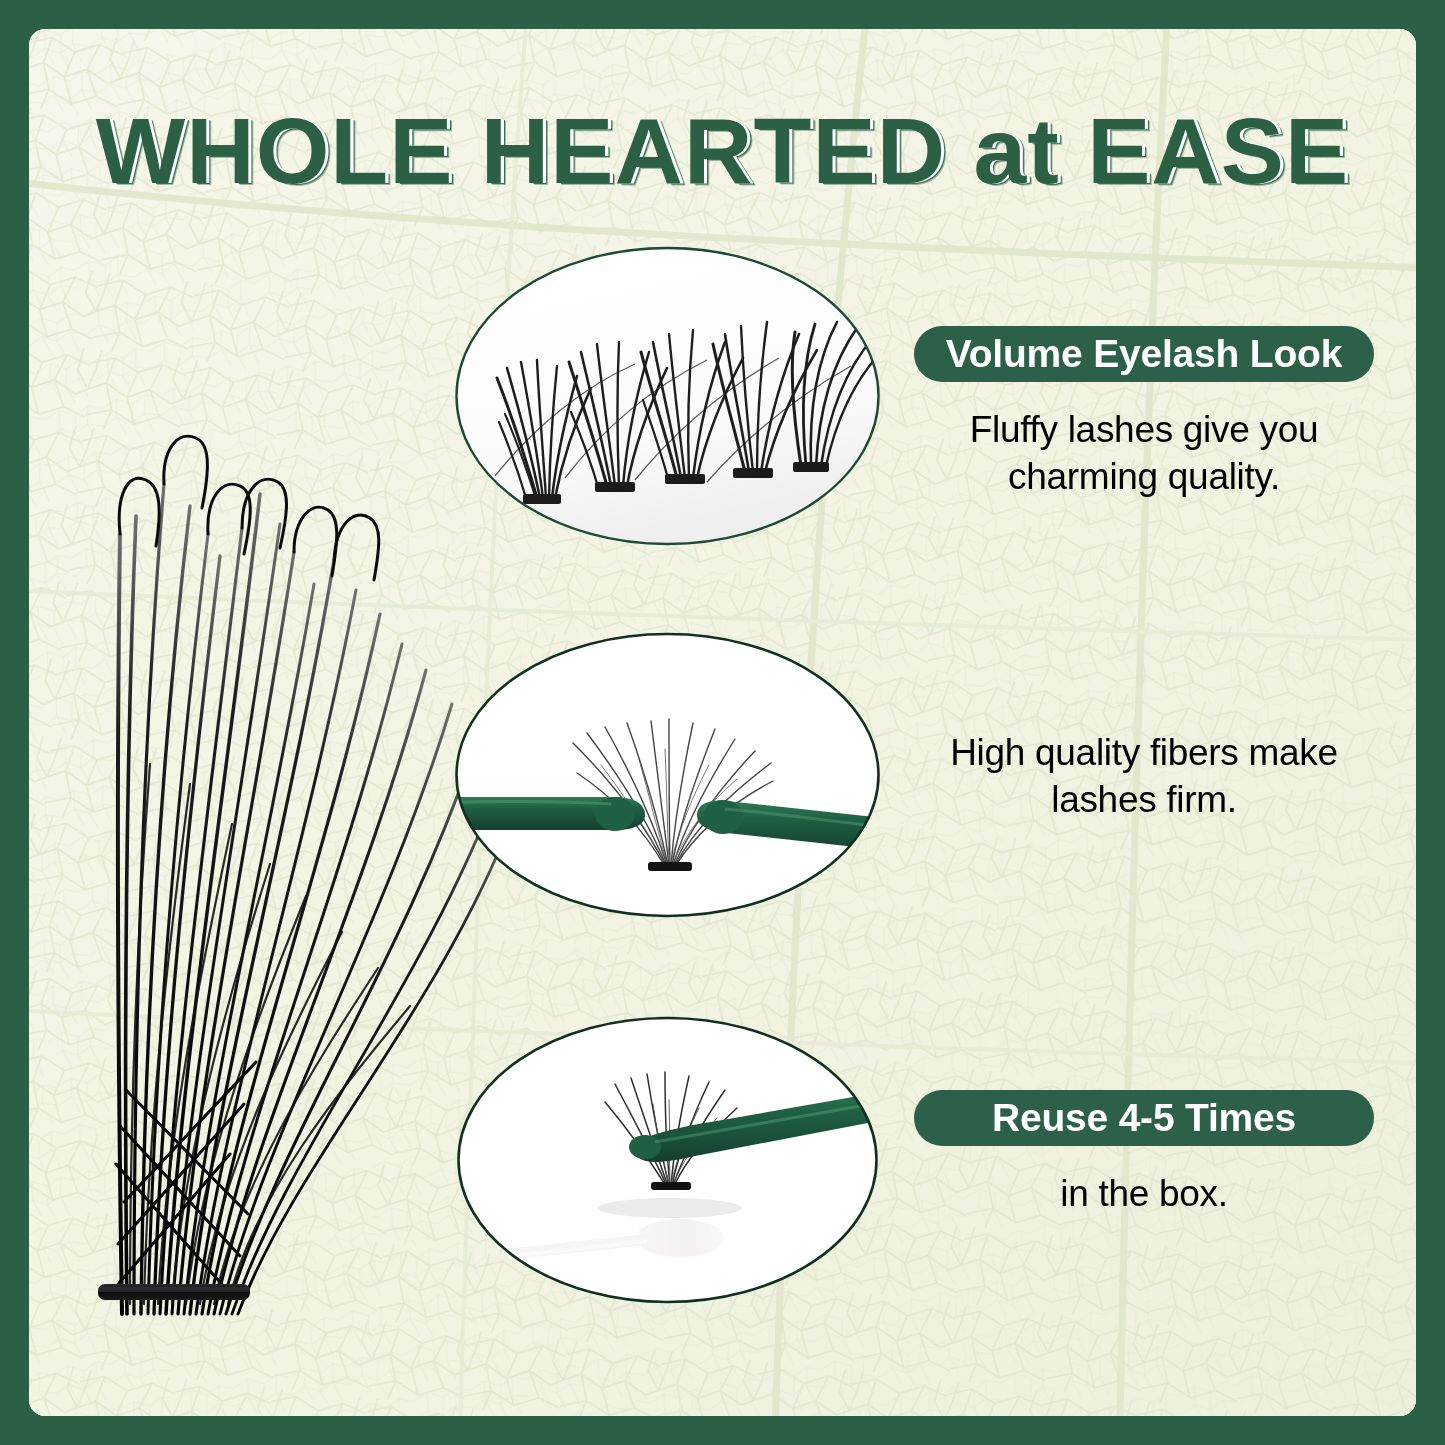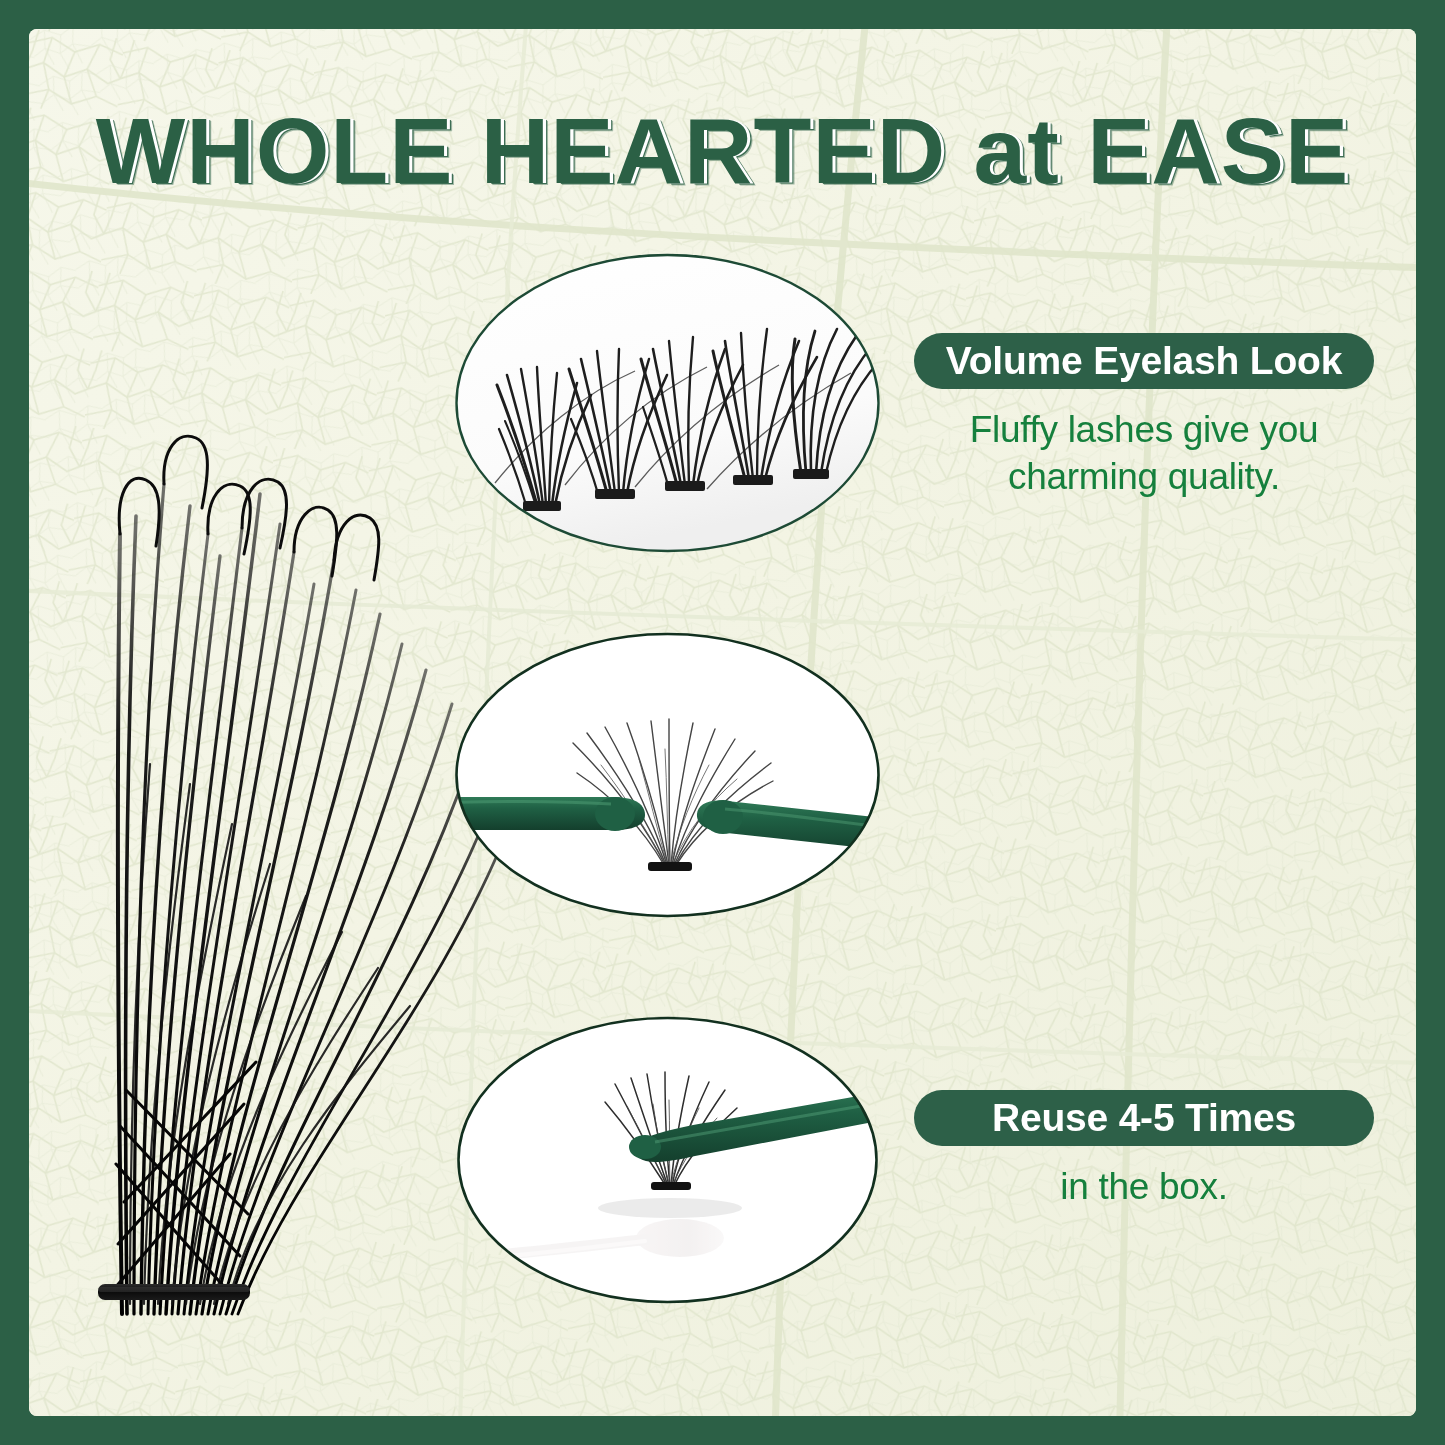--- a/index.html
+++ b/index.html
@@ -15,21 +15,21 @@
     font-family: "Liberation Sans", sans-serif;
     background: #2c6046;
   }
   
   #panel {
     position: absolute;
     left: 29px;
     top: 29px;
     width: 1387px;
     height: 1387px;
-    border-radius: 8px;
+    border-radius: 16px;
     background-color: #f4f5e6;
     overflow: hidden;
   }
   #leaf-texture {
     position: absolute;
     inset: 0;
     width: 100%;
     height: 100%;
     opacity: 1;
   }
@@ -61,21 +61,21 @@
     width: 520px;
     height: 1040px;
   }
   
   .feature-row {
     position: absolute;
     left: 0;
     width: 1387px;
     height: 300px;
   }
-  #feature-0 { top: 224px; }
+  #feature-0 { top: 217px; }
   #feature-1 { top: 596px; }
   #feature-2 { top: 981px; padding-left: 20px; }
 
   .photo-oval {
     position: absolute;
     left: 426px;
     top: 0;
     width: 425px;
     height: 300px;
   }
@@ -101,22 +101,22 @@
     line-height: 56px;
     height: 56px;
     letter-spacing: -0.2px;
     white-space: nowrap;
     padding: 0 26px;
     width: max-content;
     min-width: 430px;
     box-sizing: content-box;
   }
   .desc {
-    margin-top: 17px;
-    color: #15803d;
+    margin-top: 24px;
+    color: #000000;
     font-size: 37px;
     line-height: 47px;
     letter-spacing: -0.3px;
   }
   
   #pill-0 { min-width: 408px; }
   #pill-1 { min-width: 408px; }
   #pill-2 { min-width: 408px; }
 </style>
 </head>
@@ -391,20 +391,24 @@
               <path d="M455 196 L 272 176 C 252 174, 243 180, 242 189 C 241 200, 252 206, 272 208 L 455 228 Z" fill="url(#twzGrad)"></path>
               <ellipse cx="268" cy="192" rx="20" ry="17" fill="#1f6044"></ellipse>
               <path d="M448 204 C 390 198, 320 188, 270 184" stroke="#4d9a72" stroke-width="3" fill="none" opacity="0.5"></path>
             </g>
           </g>
           <ellipse cx="212.5" cy="150" rx="211" ry="141" fill="none" stroke="#12301f" stroke-width="2.6"></ellipse>
         </svg>
       </div>
 
       <div class="text-col">
+        <div class="desc">
+          <div>High quality fibers make</div>
+          <div>lashes firm.</div>
+        </div>
       </div>
     </div>
 
     <div class="feature-row" id="feature-2">
 
       <div class="photo-oval">
         <svg class="oval-clip" viewBox="0 0 425 300" preserveAspectRatio="none">
           <defs>
             <clipPath id="ov2">
                 <ellipse cx="212.5" cy="150" rx="209" ry="142"></ellipse>

